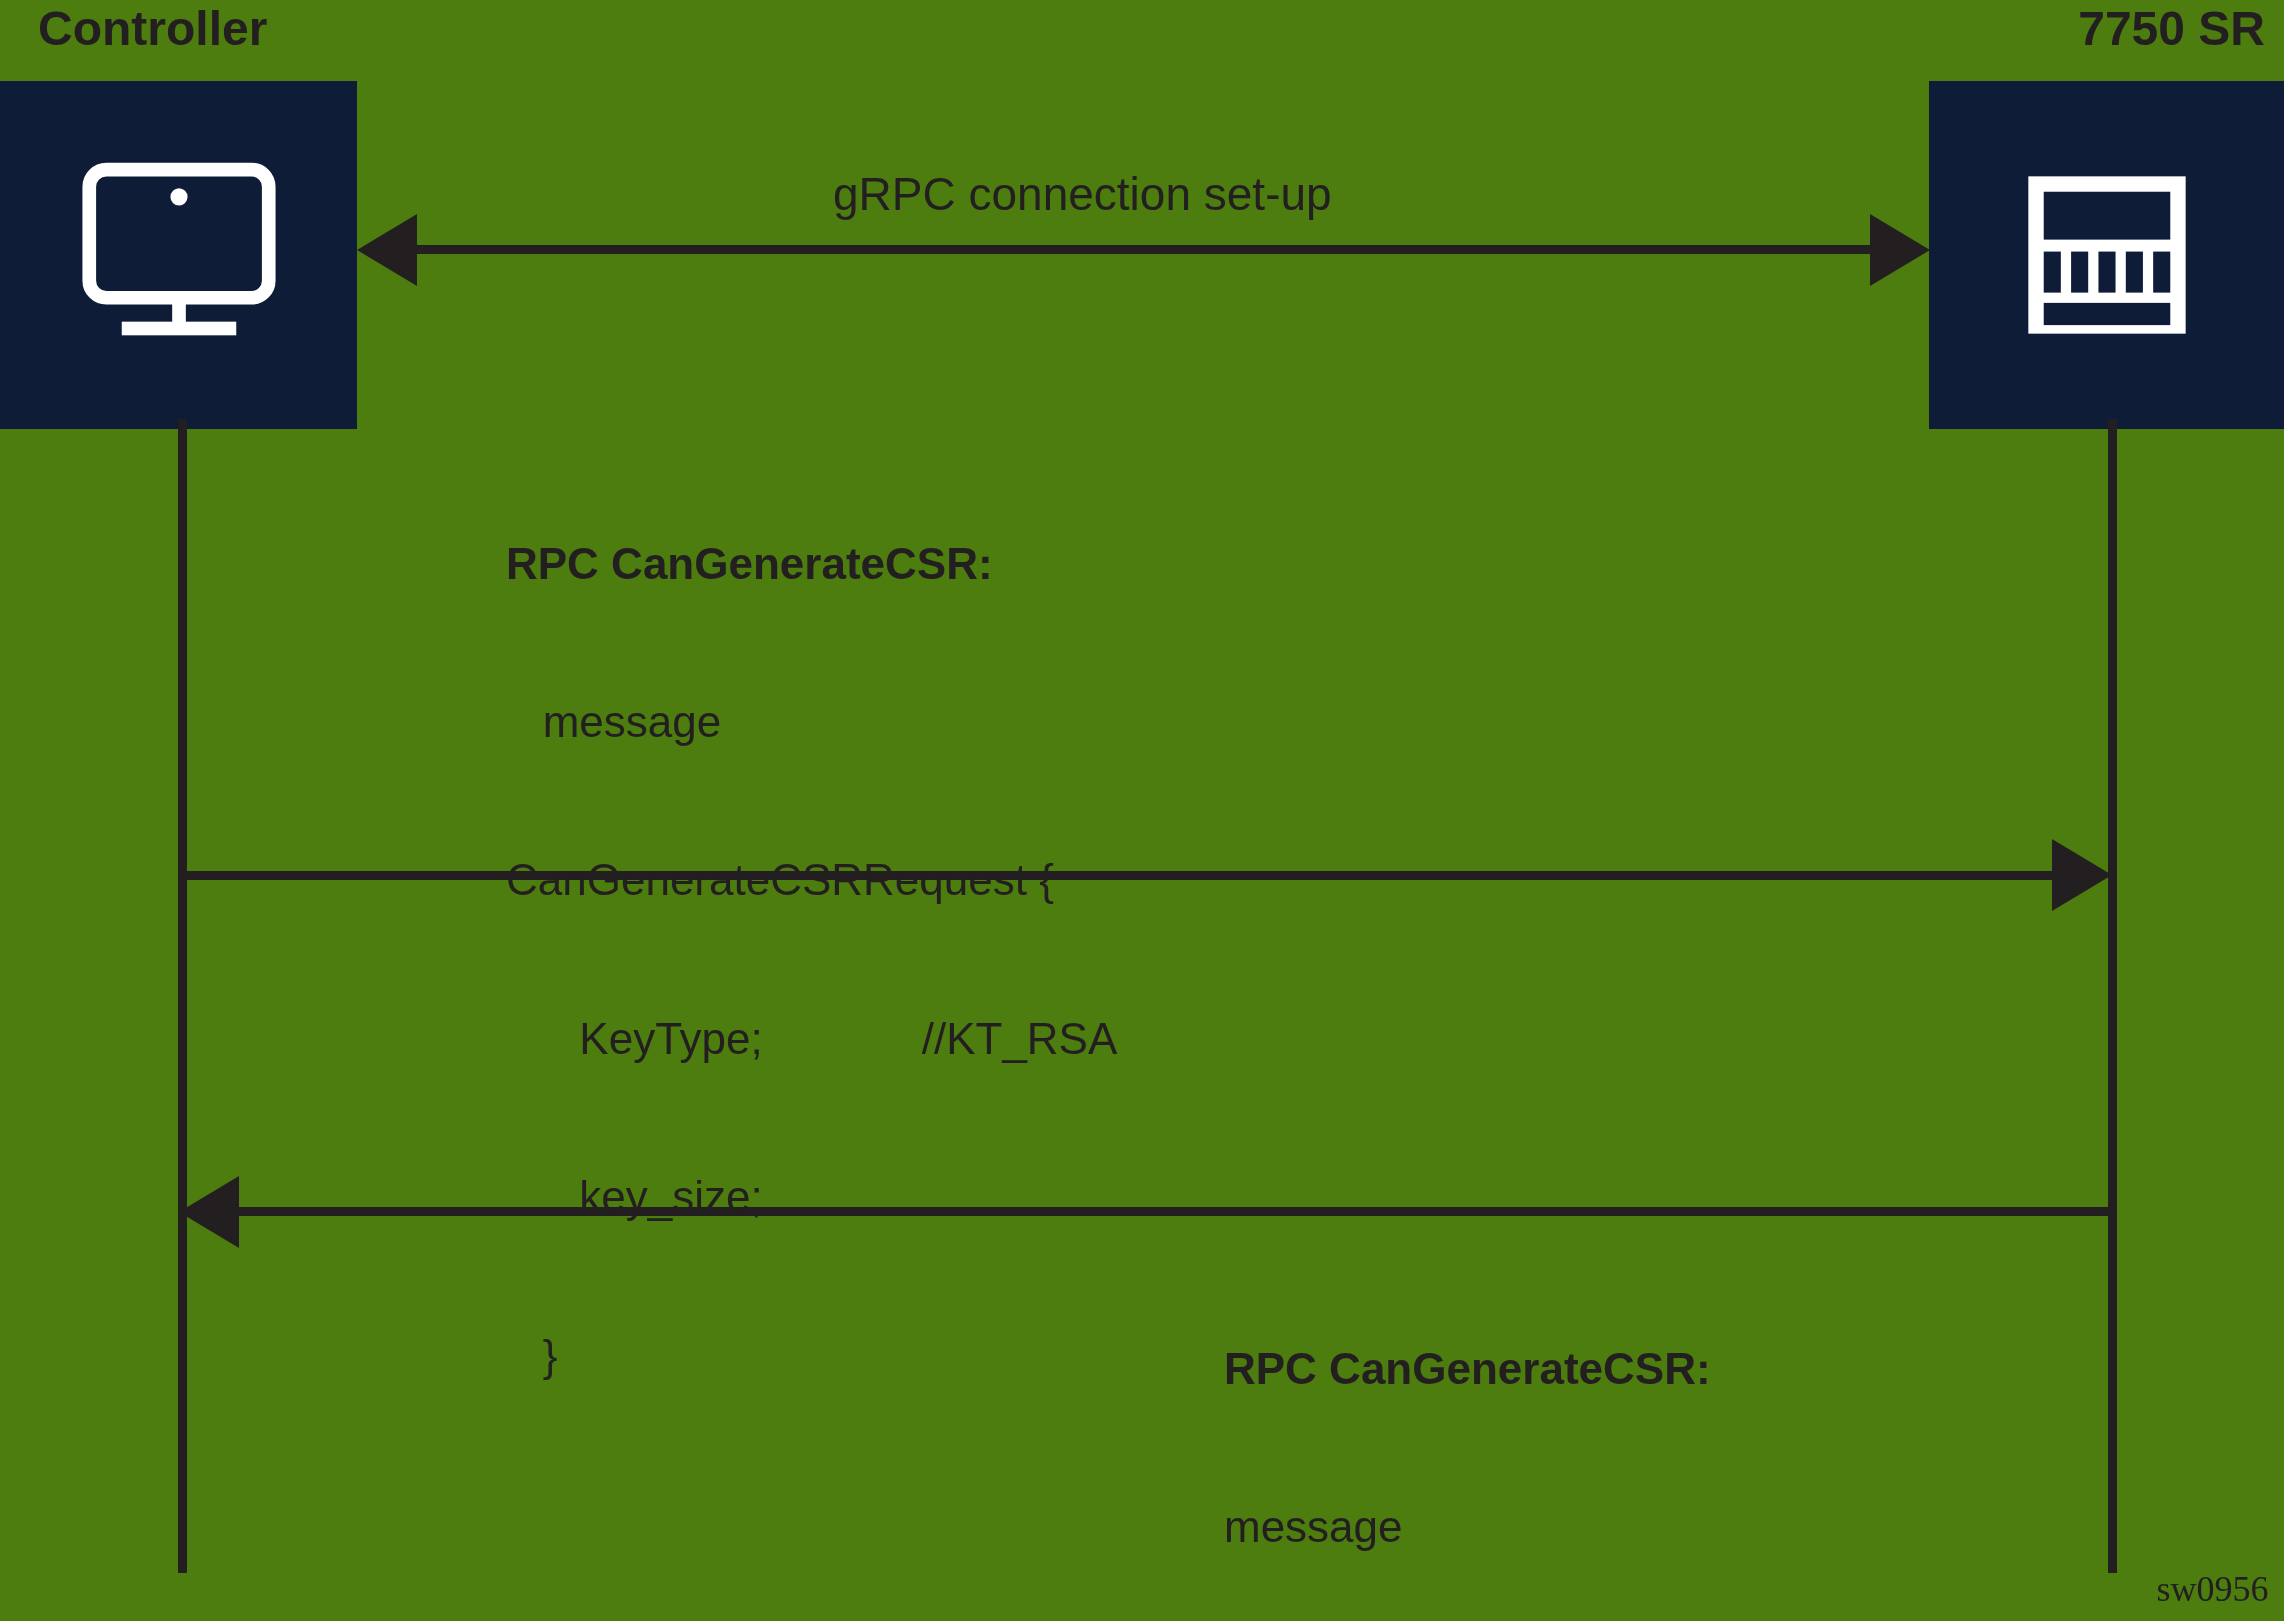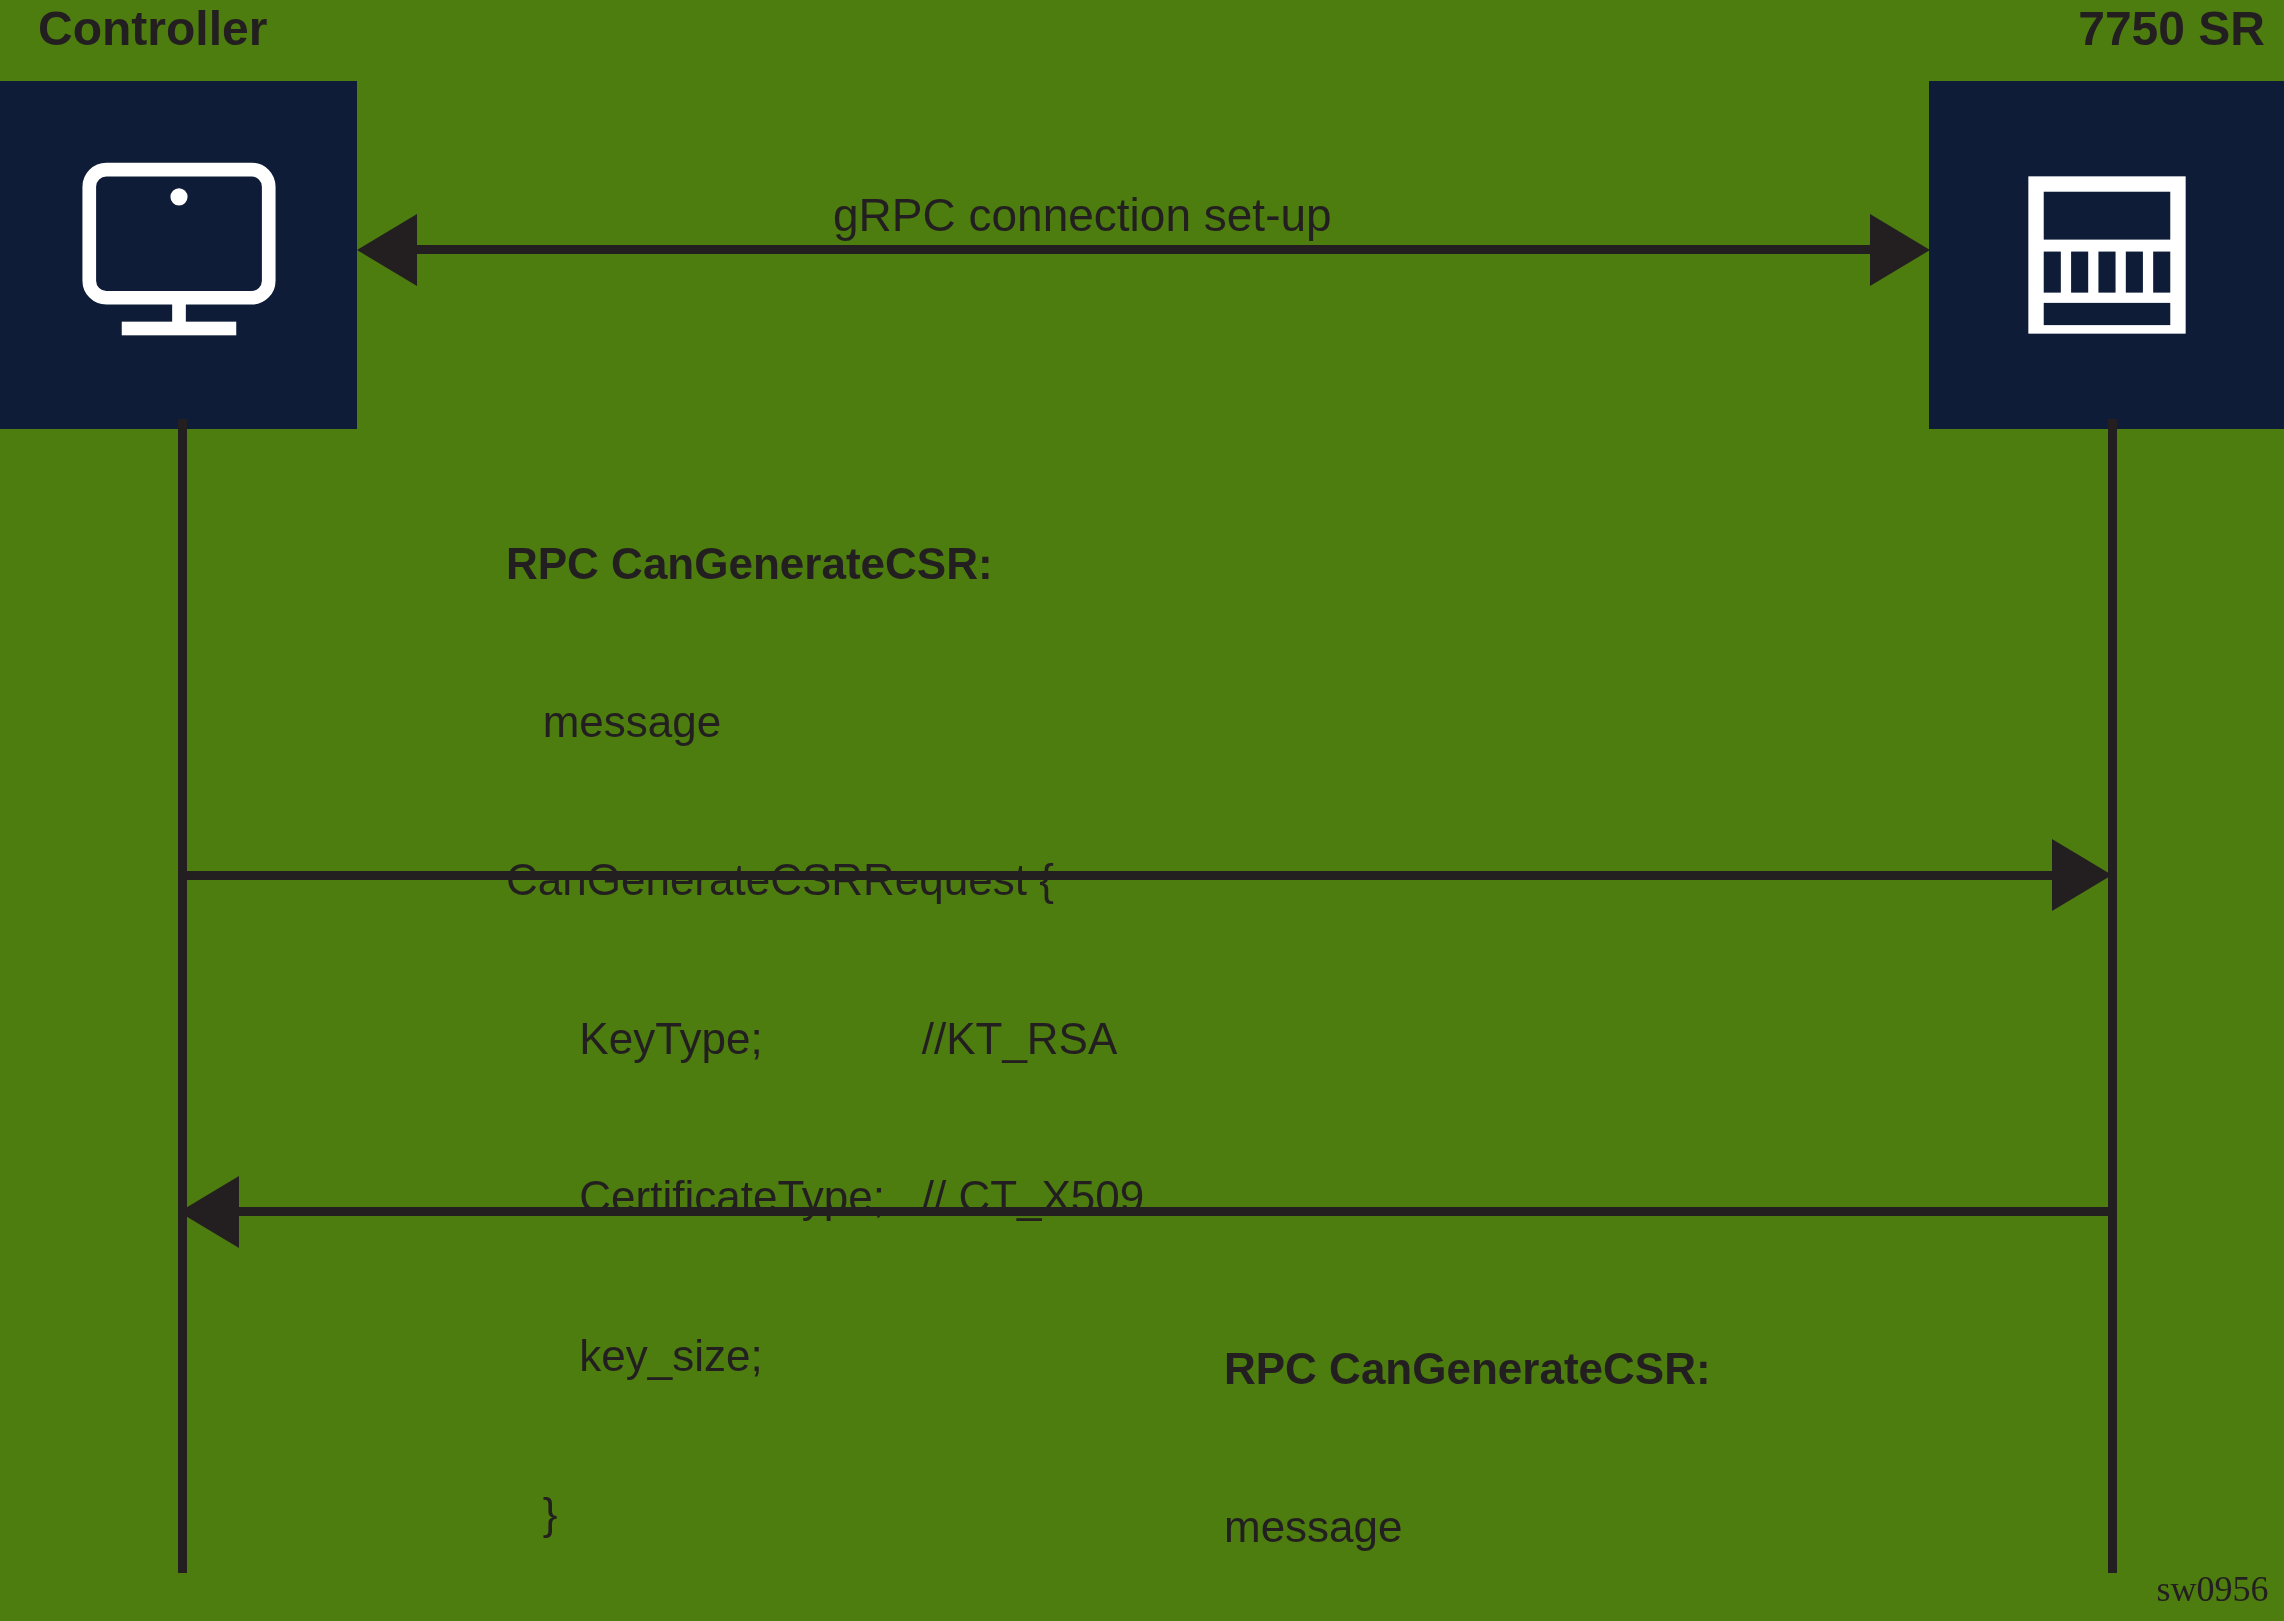--- a/index.html
+++ b/index.html
@@ -78,21 +78,20 @@
   #msg1-line  { left: 410px; top: 245px; width: 1470px; }
   #msg1-head-left  { left: 357px;  top: 214px; }
   #msg1-head-right { left: 1870px; top: 214px; }
   #msg1-label {
     position: absolute;
     left: 833px;
     top: 167px;
     font-size: 46px;
     color: #231f20;
     white-space: nowrap;
-    margin-top: 21px;
   }
 
   
   #msg2-line { left: 182px; top: 871px; width: 1871px; }
   #msg2-head { left: 2052px; top: 839px; }
 
   
   #msg3-line { left: 238px; top: 1207px; width: 1875px; }
   #msg3-head { left: 179px; top: 1176px; }
 
@@ -161,21 +160,20 @@
   <div id="msg2-head" class="arrowhead arrow-right"></div>
 
   <div id="msg3-line" class="msg-line"></div>
   <div id="msg3-head" class="arrowhead arrow-left"></div>
 
   <div id="code-request" class="code-block">
     <div class="bold">RPC CanGenerateCSR:</div>
     <div>   message</div>
     <div>CanGenerateCSRRequest {</div>
     <div>      KeyType;             //KT_RSA</div>
-    <div>      CertificateType;   // CT_X509</div>
     <div>      key_size;</div>
     <div>   }</div>
   </div>
 
   <div id="code-response" class="code-block">
     <div class="bold">RPC CanGenerateCSR:</div>
     <div>message</div>
     
     
     

